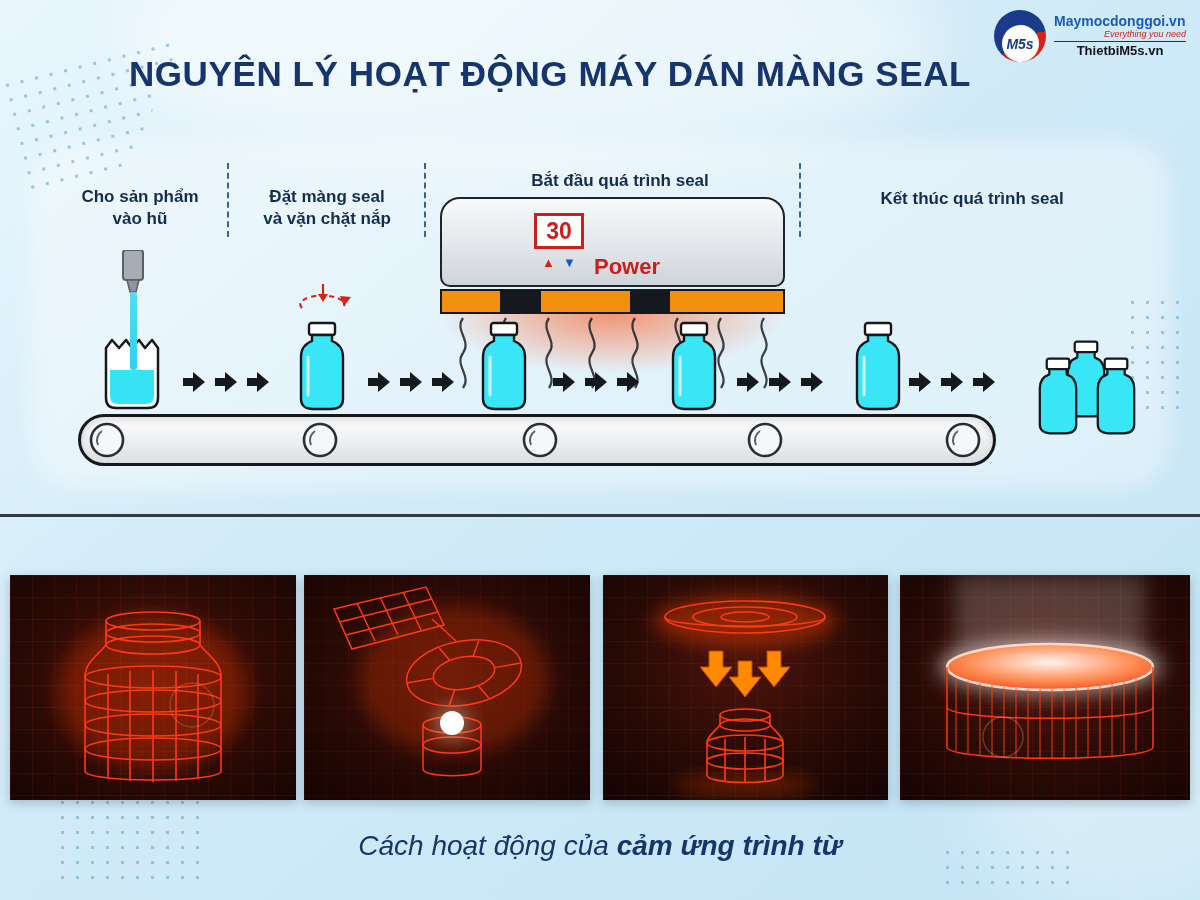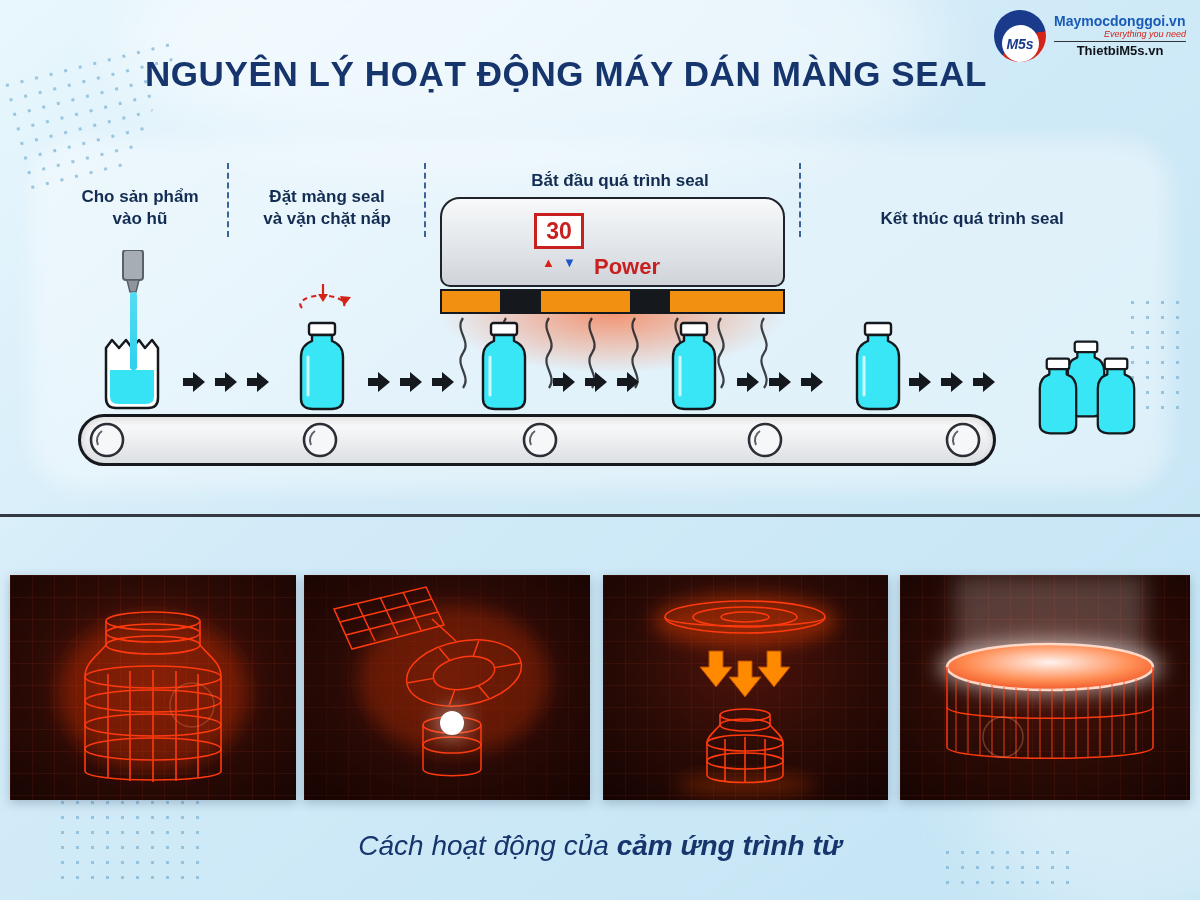--- a/index.html
+++ b/index.html
@@ -8,21 +8,21 @@
          background:linear-gradient(140deg,#e9f7fd 0%,#d2ebf8 40%,#c3e4f4 100%); }
 
   
   .blob{ position:absolute; border-radius:50%; background:rgba(255,255,255,.5); filter:blur(34px); }
   .panel-glass{ position:absolute; left:30px; top:140px; width:1140px; height:350px;
                 border-radius:48px; background:rgba(255,255,255,.38); filter:blur(10px); }
   .dots{ position:absolute; background-image:radial-gradient(circle,#7fb6d6 1.6px,transparent 1.9px);
          background-size:15px 15px; opacity:.75; }
 
   
-  .title{ position:absolute; top:54px; left:56px; width:1020px; text-align:center;
+  .title{ position:absolute; top:54px; left:40px; width:1020px; text-align:center;
           font-size:35px; font-weight:bold; color:#16356d; letter-spacing:.6px; }
   .logo{ position:absolute; top:10px; right:14px; display:flex; gap:8px; align-items:center; }
   .logo-ring{ width:52px; height:52px; border-radius:50%; flex:0 0 auto;
               background:conic-gradient(#1a3a8c 0 22%, #d42318 22% 62%, #1a3a8c 62% 100%);
               display:flex; align-items:flex-end; justify-content:center; }
   .logo-inner{ width:37px; height:37px; border-radius:50%; background:#fff; display:flex;
                align-items:center; justify-content:center; font-weight:bold; font-style:italic;
                color:#1a3a8c; font-size:14px; }
   .logo-text{ display:flex; flex-direction:column; line-height:1.15; width:132px; }
   .logo-site1{ color:#1a5bb8; font-weight:bold; font-size:14px; }
@@ -102,21 +102,21 @@
     <div>Cho sản phẩm</div>
     <div>vào hũ</div>
   </div>
   <div class="stage-label" style="left:237px;top:186px;width:180px;">
     <div>Đặt màng seal</div>
     <div>và vặn chặt nắp</div>
   </div>
   <div class="stage-label" style="left:470px;top:170px;width:300px;">
     <div>Bắt đầu quá trình seal</div>
   </div>
-  <div class="stage-label" style="left:822px;top:208px;width:300px;">
+  <div class="stage-label" style="left:822px;top:188px;width:300px;">
     <div>Kết thúc quá trình seal</div>
   </div>
   <div class="sep" style="left:227px;"></div>
   <div class="sep" style="left:424px;"></div>
   <div class="sep" style="left:799px;"></div>
 
   <div class="machine-glow"></div>
   <div class="machine-body">
     <div class="display-box">30</div>
     <div class="power-label">Power</div>

